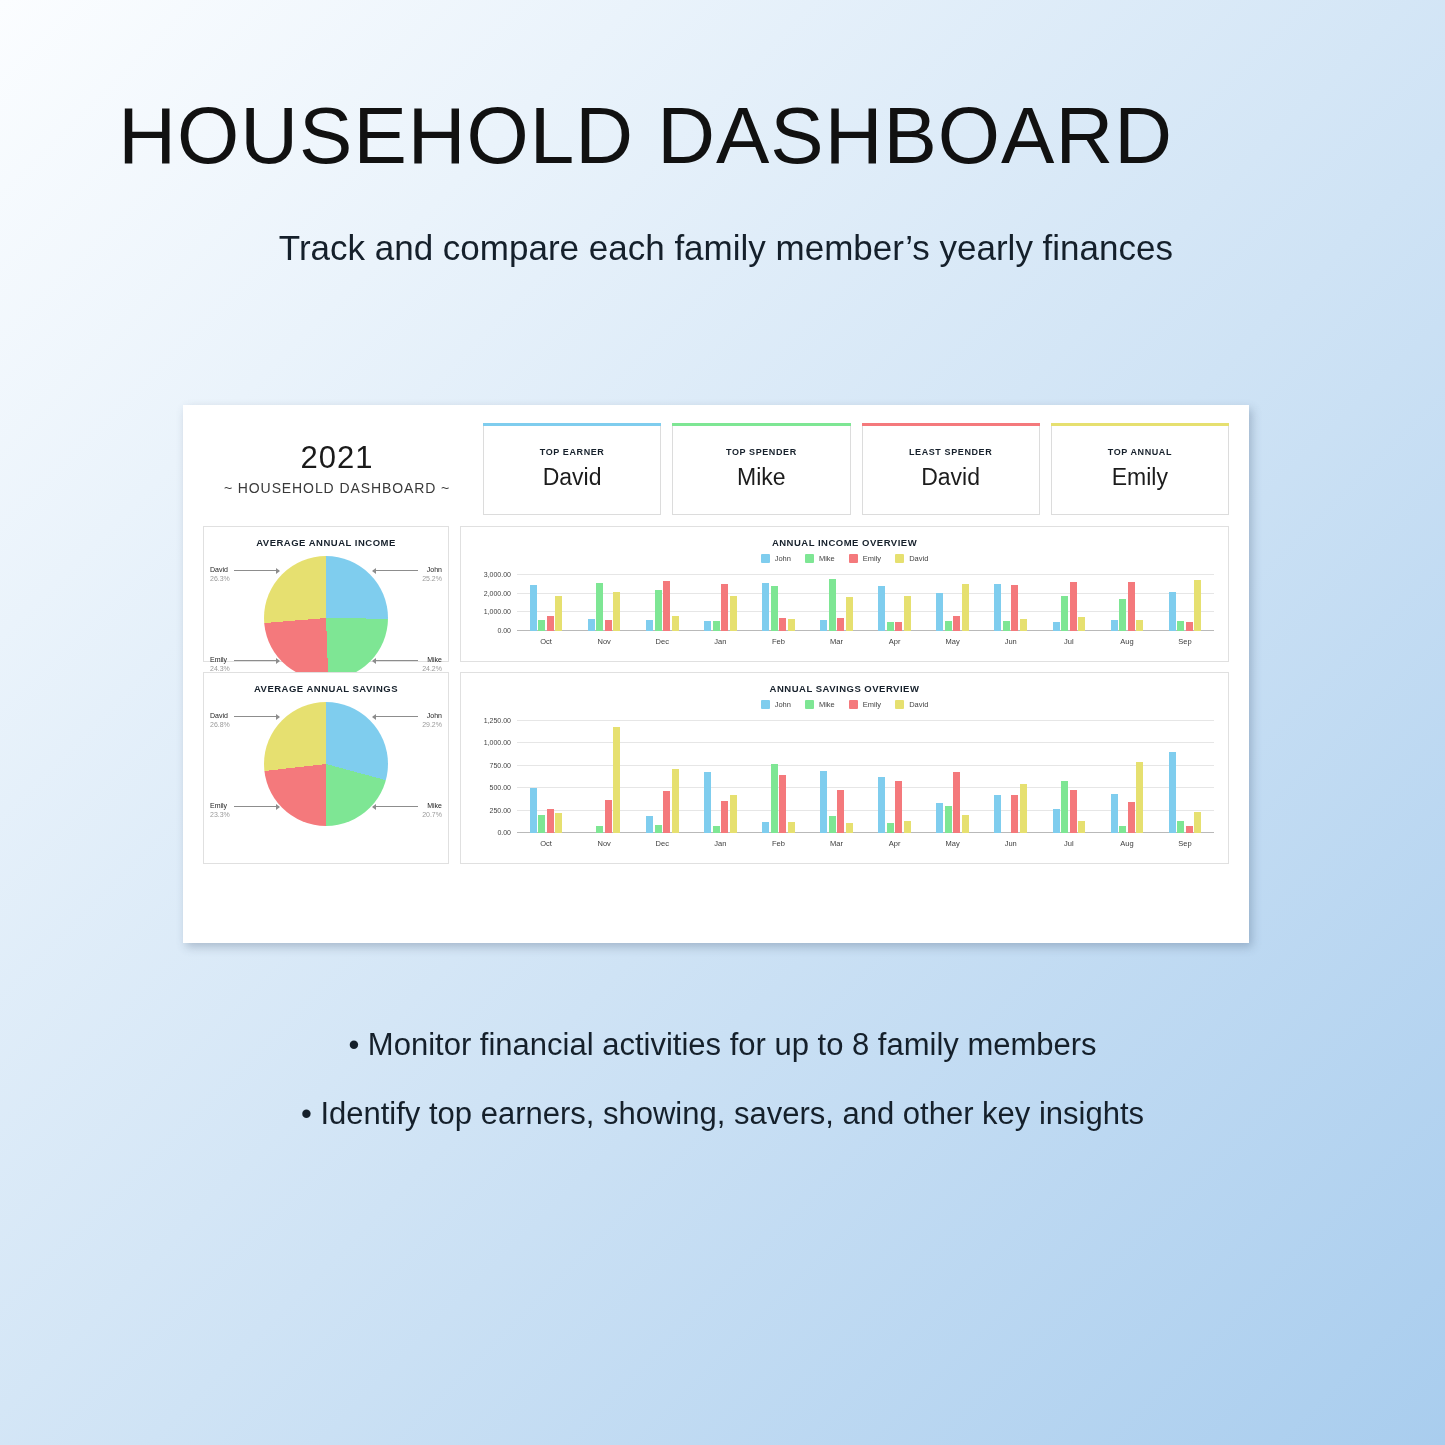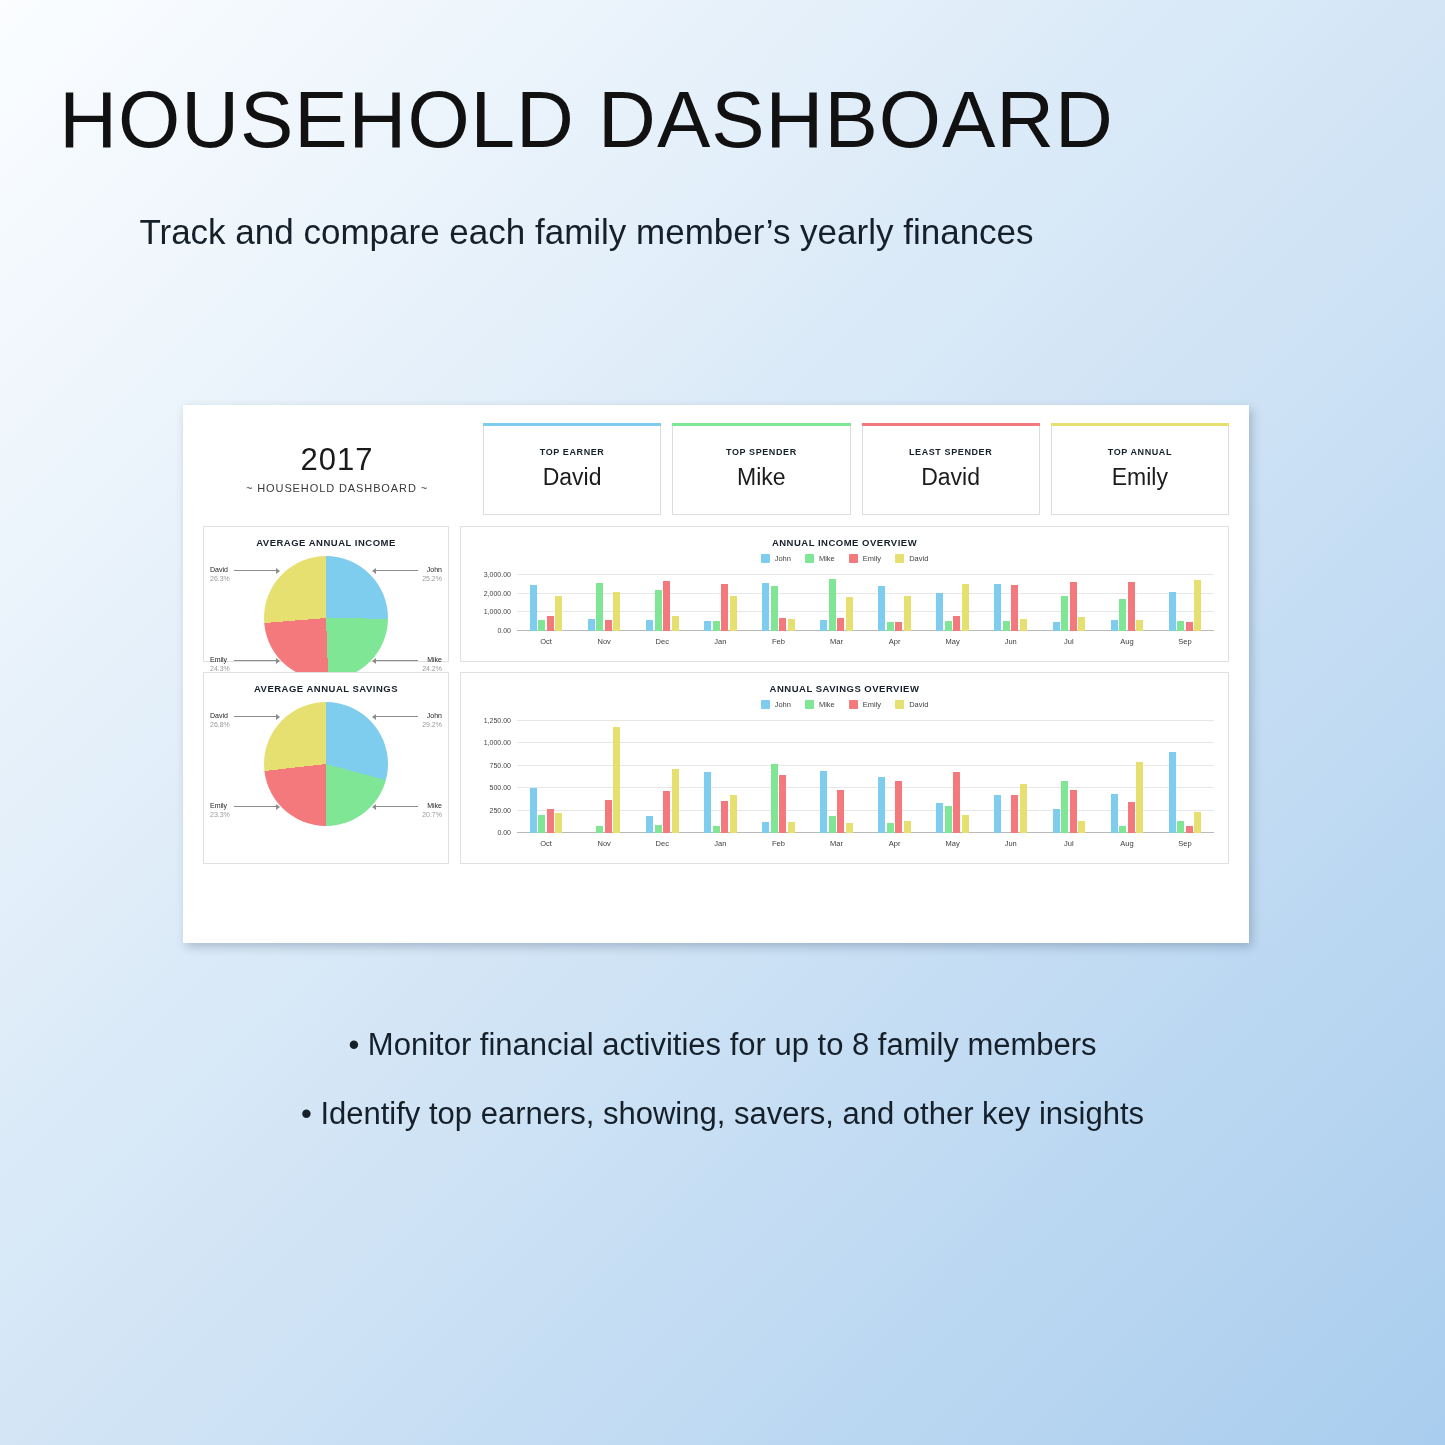--- a/index.html
+++ b/index.html
@@ -3,40 +3,40 @@
 <meta charset="utf-8">
 <style>
   html,body{margin:0;padding:0;}
   body{
     width:1445px;height:1445px;
     font-family:"Liberation Sans",sans-serif;
     background:linear-gradient(135deg,#fbfdff 0%,#eaf3fb 22%,#cfe3f5 55%,#a9cdee 100%);
     overflow:hidden;
     position:relative;
   }
-  .promo-header{position:absolute;left:0;top:80px;width:1173px;text-align:center;}
+  .promo-header{position:absolute;left:0;top:96px;width:1173px;text-align:right;}
   .promo-title{
     font-size:80px;letter-spacing:1px;color:#111;font-weight:400;
     line-height:1.0;margin:0;
   }
   .promo-sub{
     font-size:35px;color:#15202b;font-weight:400;margin:0;padding-top:52px;
   }
 
   
   .dash-card{
     position:absolute;left:183px;top:405px;width:1066px;height:538px;
     background:#fff;box-shadow:3px 4px 9px rgba(60,80,110,.30);
   }
   .dash-inner{position:absolute;left:0;top:0;right:0;bottom:0;padding:18px 20px;box-sizing:border-box;}
 
   .row-top{display:flex;align-items:stretch;height:92px;}
   .brandbox{width:268px;display:flex;flex-direction:column;align-items:center;justify-content:center;}
   .brand-year{font-size:31px;color:#1a1a1a;letter-spacing:1px;line-height:1;font-weight:400;}
-  .brand-sub{font-size:11px;color:#3a3a3a;letter-spacing:.9px;margin-top:7px;}
+  .brand-sub{font-size:14px;color:#3a3a3a;letter-spacing:.9px;margin-top:7px;}
 
   .kpis{flex:1;display:flex;gap:11px;padding-left:12px;}
   .kpi{
     flex:1;background:#fff;border:1px solid #dcdcdc;
     display:flex;flex-direction:column;align-items:center;justify-content:center;
     position:relative;box-sizing:border-box;
   }
   .kpi .accent{position:absolute;left:-1px;right:-1px;top:-1px;height:3px;}
   .kpi-label{font-size:9px;font-weight:bold;letter-spacing:.6px;color:#16202b;}
   .kpi-value{font-size:23px;color:#1c1c1c;margin-top:7px;font-weight:400;}
@@ -87,21 +87,21 @@
 <div class="promo-header">
   <h1 class="promo-title">HOUSEHOLD DASHBOARD</h1>
   <p class="promo-sub">Track and compare each family member’s yearly finances</p>
 </div>
 
 <div class="dash-card">
  <div class="dash-inner">
 
   <div class="row-top">
     <div class="brandbox">
-      <div class="brand-year">2017</div>
+      <div class="brand-year">2021</div>
       <div class="brand-sub">~ HOUSEHOLD DASHBOARD ~</div>
     </div>
     <div class="kpis">
       <div class="kpi">
         <span class="accent" style="background: rgb(127, 205, 238);"></span>
         <div class="kpi-label">TOP EARNER</div>
         <div class="kpi-value">David</div>
       </div>
       <div class="kpi">
         <span class="accent" style="background: rgb(126, 230, 148);"></span>

